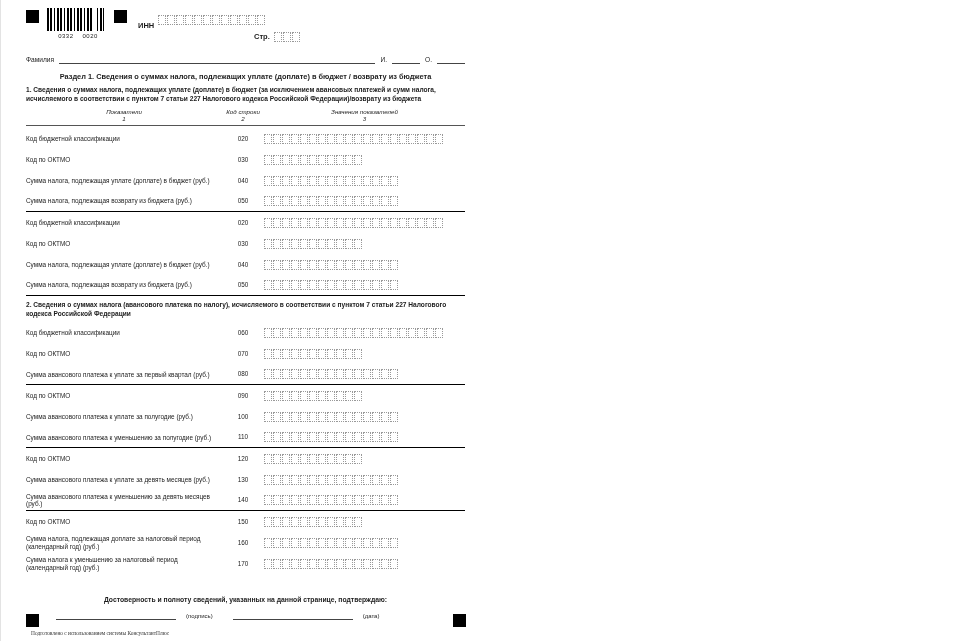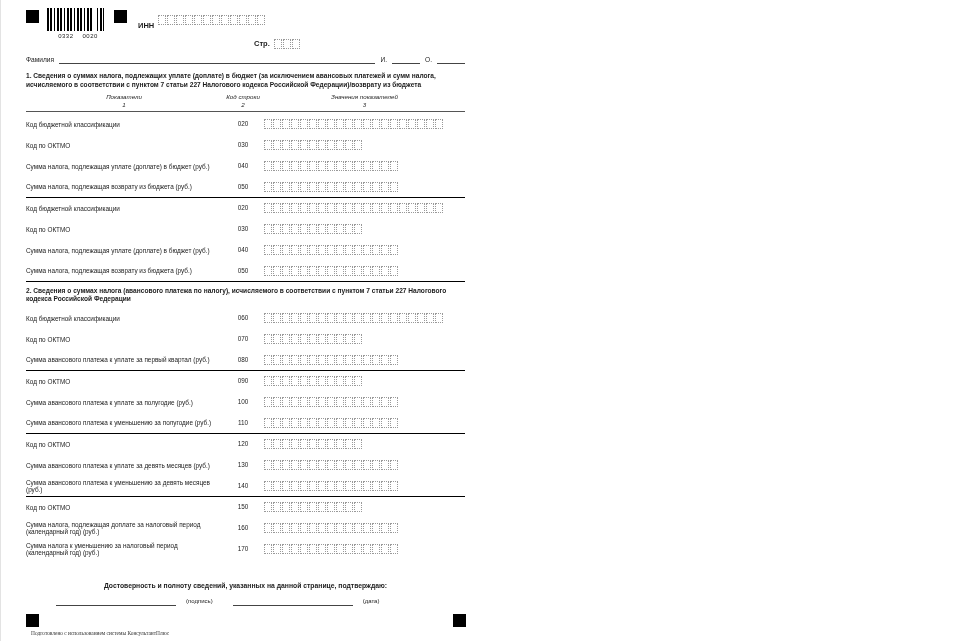--- a/index.html
+++ b/index.html
@@ -16,21 +16,21 @@
   
   .topbar { position: relative; height: 48px; }
   .topbar .sq.tl { left: 0; top: 2px; }
   .topbar .sq.tr { left: 88px; top: 2px; }
   .barcode { position: absolute; left: 21px; top: 0; width: 60px; height: 23px;
     background: repeating-linear-gradient(90deg,#000 0 1.5px,#fff 1.5px 3px,#000 3px 5px,#fff 5px 6.5px,#000 6.5px 7.5px,#fff 7.5px 10px); }
   .bdigits { position: absolute; left: 14px; top: 25px; width: 76px; display: flex;
     justify-content: center; gap: 9px; font-size: 6px; letter-spacing: .5px; }
   .inn-row { position: absolute; left: 112px; top: 2px; display: flex; align-items: center; gap: 4px; }
   .inn-row .blab { font-weight: bold; font-size: 7.5px; margin-top: 11px; }
-  .str-row { position: absolute; left: 228px; top: 31px; display: flex; align-items: flex-start; gap: 4px; }
+  .str-row { position: absolute; left: 228px; top: 24px; display: flex; align-items: flex-start; gap: 4px; }
   .str-row .blab { font-weight: bold; font-size: 7.5px; }
 
   
   .boxes { display: inline-flex; gap: 1px; vertical-align: middle; flex-wrap: wrap; }
   .cell { display: inline-block; width: 8px; height: 12px; border: 1px dotted #999;
     font-size: 7.5px; line-height: 11px; text-align: center; color: #222; flex: 0 0 auto; }
   .boxes.sm .cell { width: 7px; height: 11px; }
   .boxes.wd .cell { width: 11px; }
   #page2 .cell { width: 8px; height: 10px; }
   .dotsep { margin: 0 2px; font-weight: bold; }
@@ -757,20 +757,21 @@
 
   <div class="p2-name">
     <span>Фамилия</span>
     <span class="ul-long"></span>
     <span>И.</span>
     <span class="ul-short"></span>
     <span>О.</span>
     <span class="ul-short"></span>
   </div>
 
+  <div class="r1title">Раздел 1. Сведения о суммах налога, подлежащих уплате (доплате) в бюджет / возврату из бюджета</div>
   <div class="subhead">1. Сведения о суммах налога, подлежащих уплате (доплате) в бюджет (за исключением авансовых платежей и сумм налога, исчисляемого в соответствии с пунктом 7 статьи 227 Налогового кодекса Российской Федерации)/возврату из бюджета</div>
 
   <div class="theader">
     <div class="h1">
       <div>Показатели</div>
       <div>1</div>
     </div>
     <div class="h2">
       <div>Код строки</div>
       <div>2</div>

